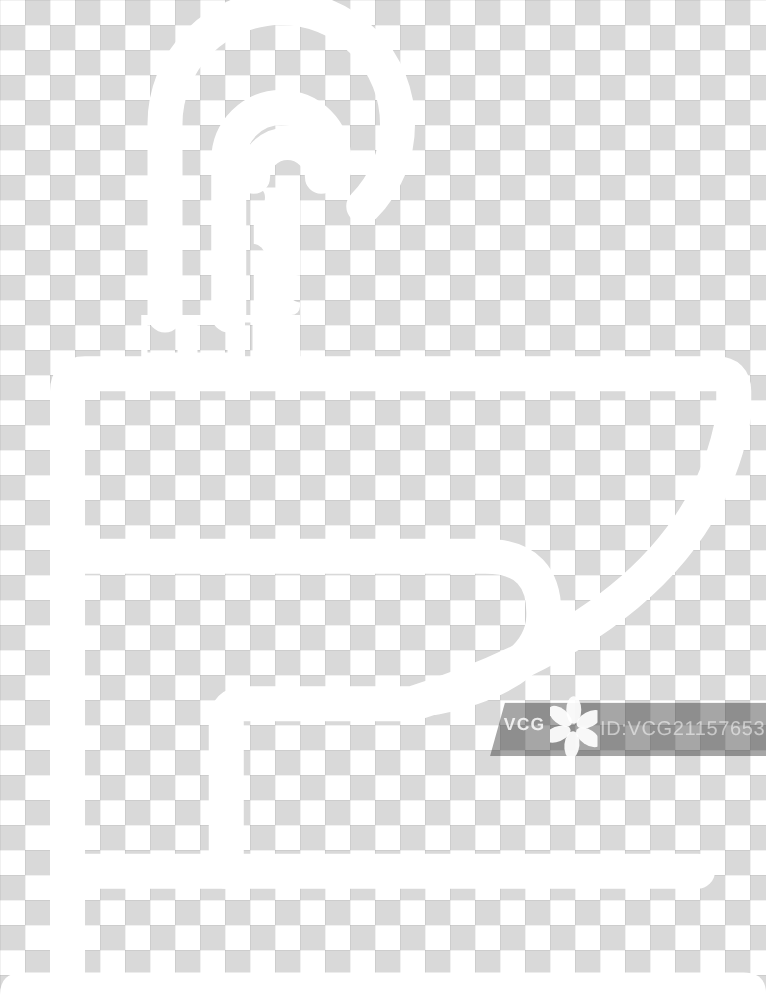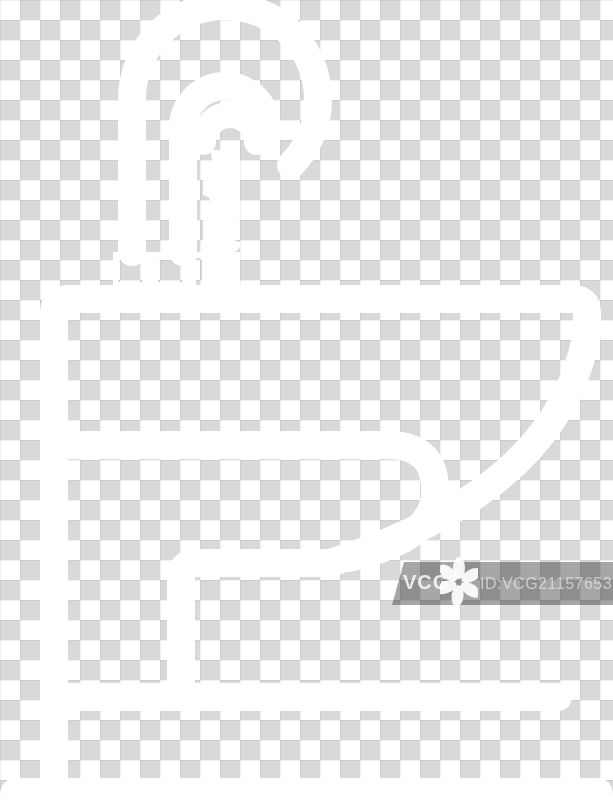--- a/index.html
+++ b/index.html
@@ -21,21 +21,21 @@
   .icon-layer { position: absolute; inset: 0; }
   
   .wm-bar {
     position: absolute; left: 392px; top: 562px;
     width: 221px; height: 43px;
     background: rgba(20,20,20,0.38);
     clip-path: polygon(12px 0, 100% 0, 100% 100%, 0 100%);
   }
   .wm-brand {
     position: absolute; left: 11px; top: 9px;
-    font-size: 20px; font-weight: bold; letter-spacing: 1px;
+    font-size: 14px; font-weight: bold; letter-spacing: 1px;
     color: rgba(255,255,255,0.82);
   }
   .wm-flower {
     position: absolute; left: 440px; top: 554px;
     width: 38px; height: 56px; pointer-events: none;
   }
   .wm-id {
     position: absolute; left: 88px; top: 13px;
     font-size: 16px; letter-spacing: 0.5px;
     color: rgba(255,255,255,0.52);

